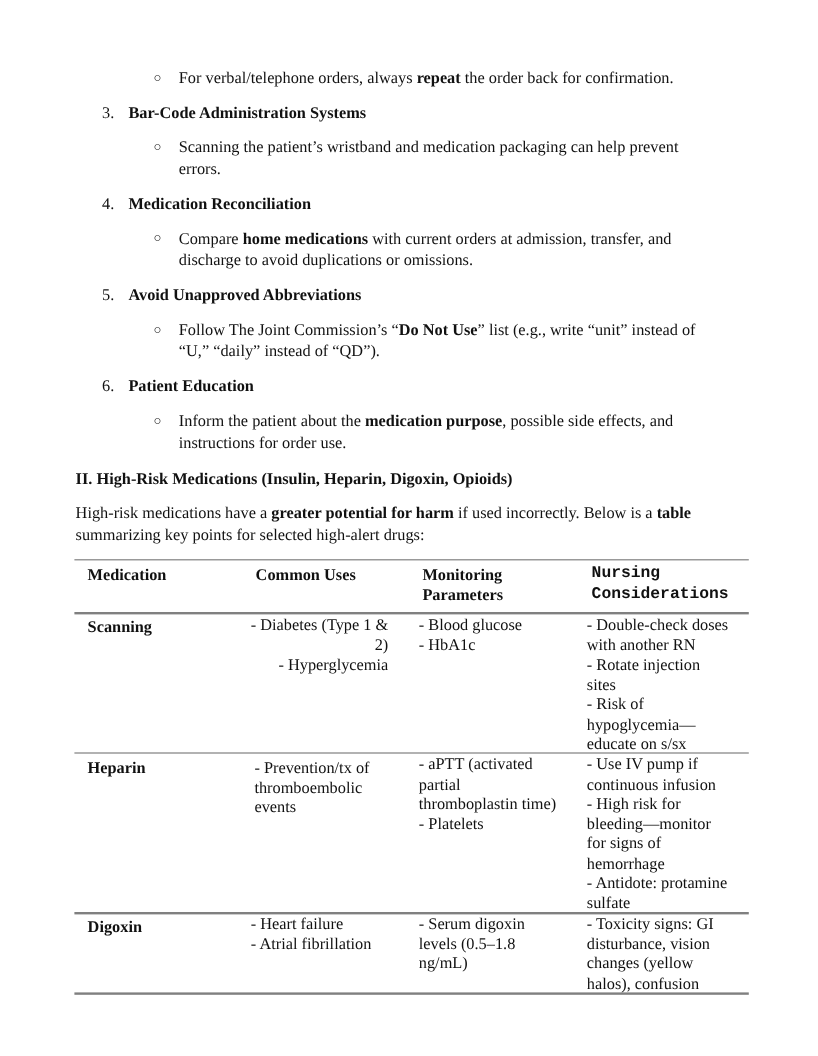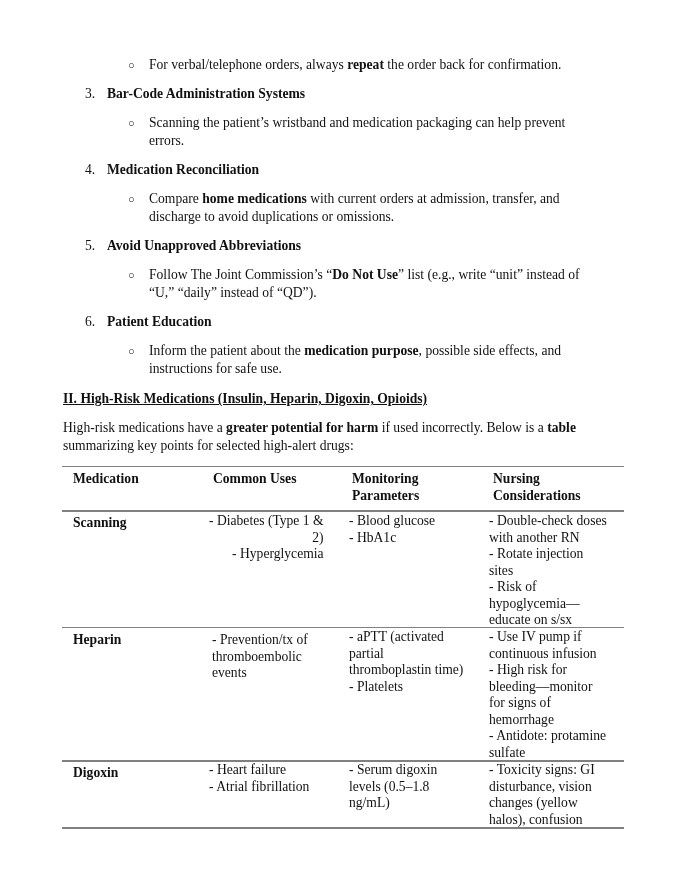--- a/index.html
+++ b/index.html
@@ -49,23 +49,23 @@
 </div>
 <div class="line" style="left:149px; top:284px;">“U,” “daily” instead of “QD”).</div>
 
 <span class="num" style="left:85px; top:313px;">6.</span>
 <div class="line b" style="left:107px; top:313px;">Patient Education</div>
 
 <span class="bullet" style="left:128px; top:343px;">○</span>
 <div class="line" style="left:149px; top:342px;">
   <span>Inform the patient about the </span><b>medication purpose</b><span>, possible side effects, and</span>
 </div>
-<div class="line" style="left:149px; top:360px;">instructions for safe use.</div>
+<div class="line" style="left:149px; top:360px;">instructions for order use.</div>
 
-<div class="line b" style="left:63px; top:390px;text-decoration:underline;">II. High-Risk Medications (Insulin, Heparin, Digoxin, Opioids)</div>
+<div class="line b" style="left:63px; top:390px;">II. High-Risk Medications (Insulin, Heparin, Digoxin, Opioids)</div>
 
 <div class="line" style="left:63px; top:419px;">
   <span>High-risk medications have a </span><b>greater potential for harm</b><span> if used incorrectly. Below is a </span><b>table</b>
 </div>
 <div class="line" style="left:63px; top:437px;">summarizing key points for selected high-alert drugs:</div>
 
 <div>
   <div class="hr" style="top:466px; height:1px;"></div>
   <div class="hr" style="top:510px; height:2px;"></div>
   <div class="hr" style="top:627px; height:1px;"></div>
@@ -75,21 +75,21 @@
   <div class="cell hdr" style="left:73px; top:471px;">
     <div>Medication</div>
   </div>
   <div class="cell hdr" style="left:213px; top:471px;">
     <div>Common Uses</div>
   </div>
   <div class="cell hdr" style="left:352px; top:471px;">
     <div>Monitoring</div>
     <div>Parameters</div>
   </div>
-  <div class="cell hdr" style="left:493px; top:471px;">
+  <div class="cell hdr" style="left:493px; top:471px;font-family:Liberation Mono, monospace;">
     <div>Nursing</div>
     <div>Considerations</div>
   </div>
 
   <div>
     <div class="cell b" style="left:73px; top:515px;">Scanning</div>
     <div class="cell" style="left:209px; top:513px;text-align:right;">
       <div>- Diabetes (Type 1 &amp;</div>
       <div>2)</div>
       <div>- Hyperglycemia</div>

